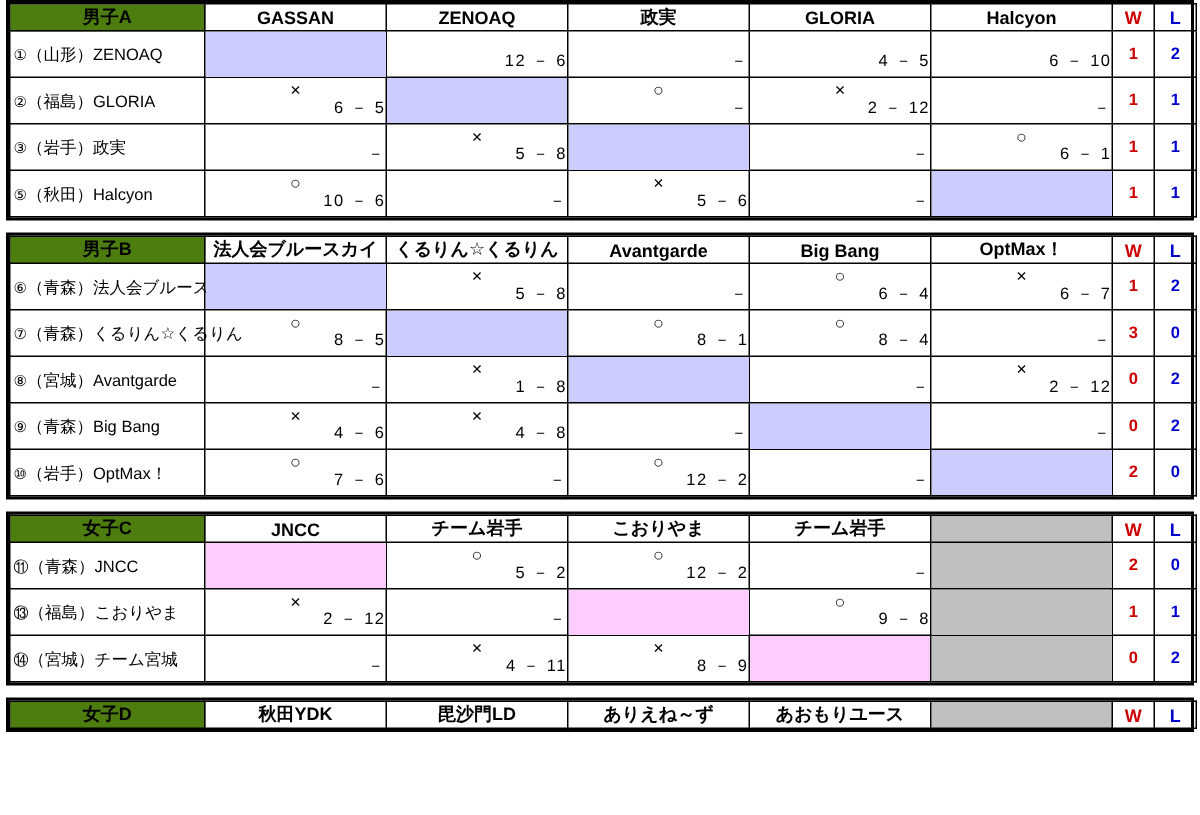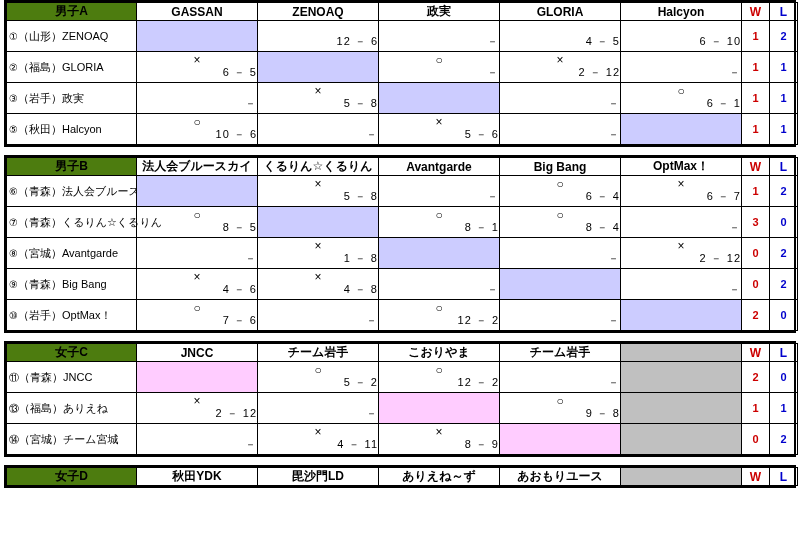--- a/index.html
+++ b/index.html
@@ -322,21 +322,21 @@
               </td>
               <td class="score">
                 <span class="mark"></span>
                 <span class="sc">－</span>
               </td>
               <td class="score grey"></td>
               <td class="wcol">2</td>
               <td class="lcol">0</td>
             </tr>
             <tr>
-              <td class="team"><span class="no">⑬</span><span>（福島）ありえね</span></td>
+              <td class="team"><span class="no">⑬</span><span>（福島）こおりやま</span></td>
               <td class="score">
                 <span class="mark">×</span>
                 <span class="sc">2 － 12</span>
               </td>
               <td class="score">
                 <span class="mark"></span>
                 <span class="sc">－</span>
               </td>
               <td class="score cellC"></td>
               <td class="score">

